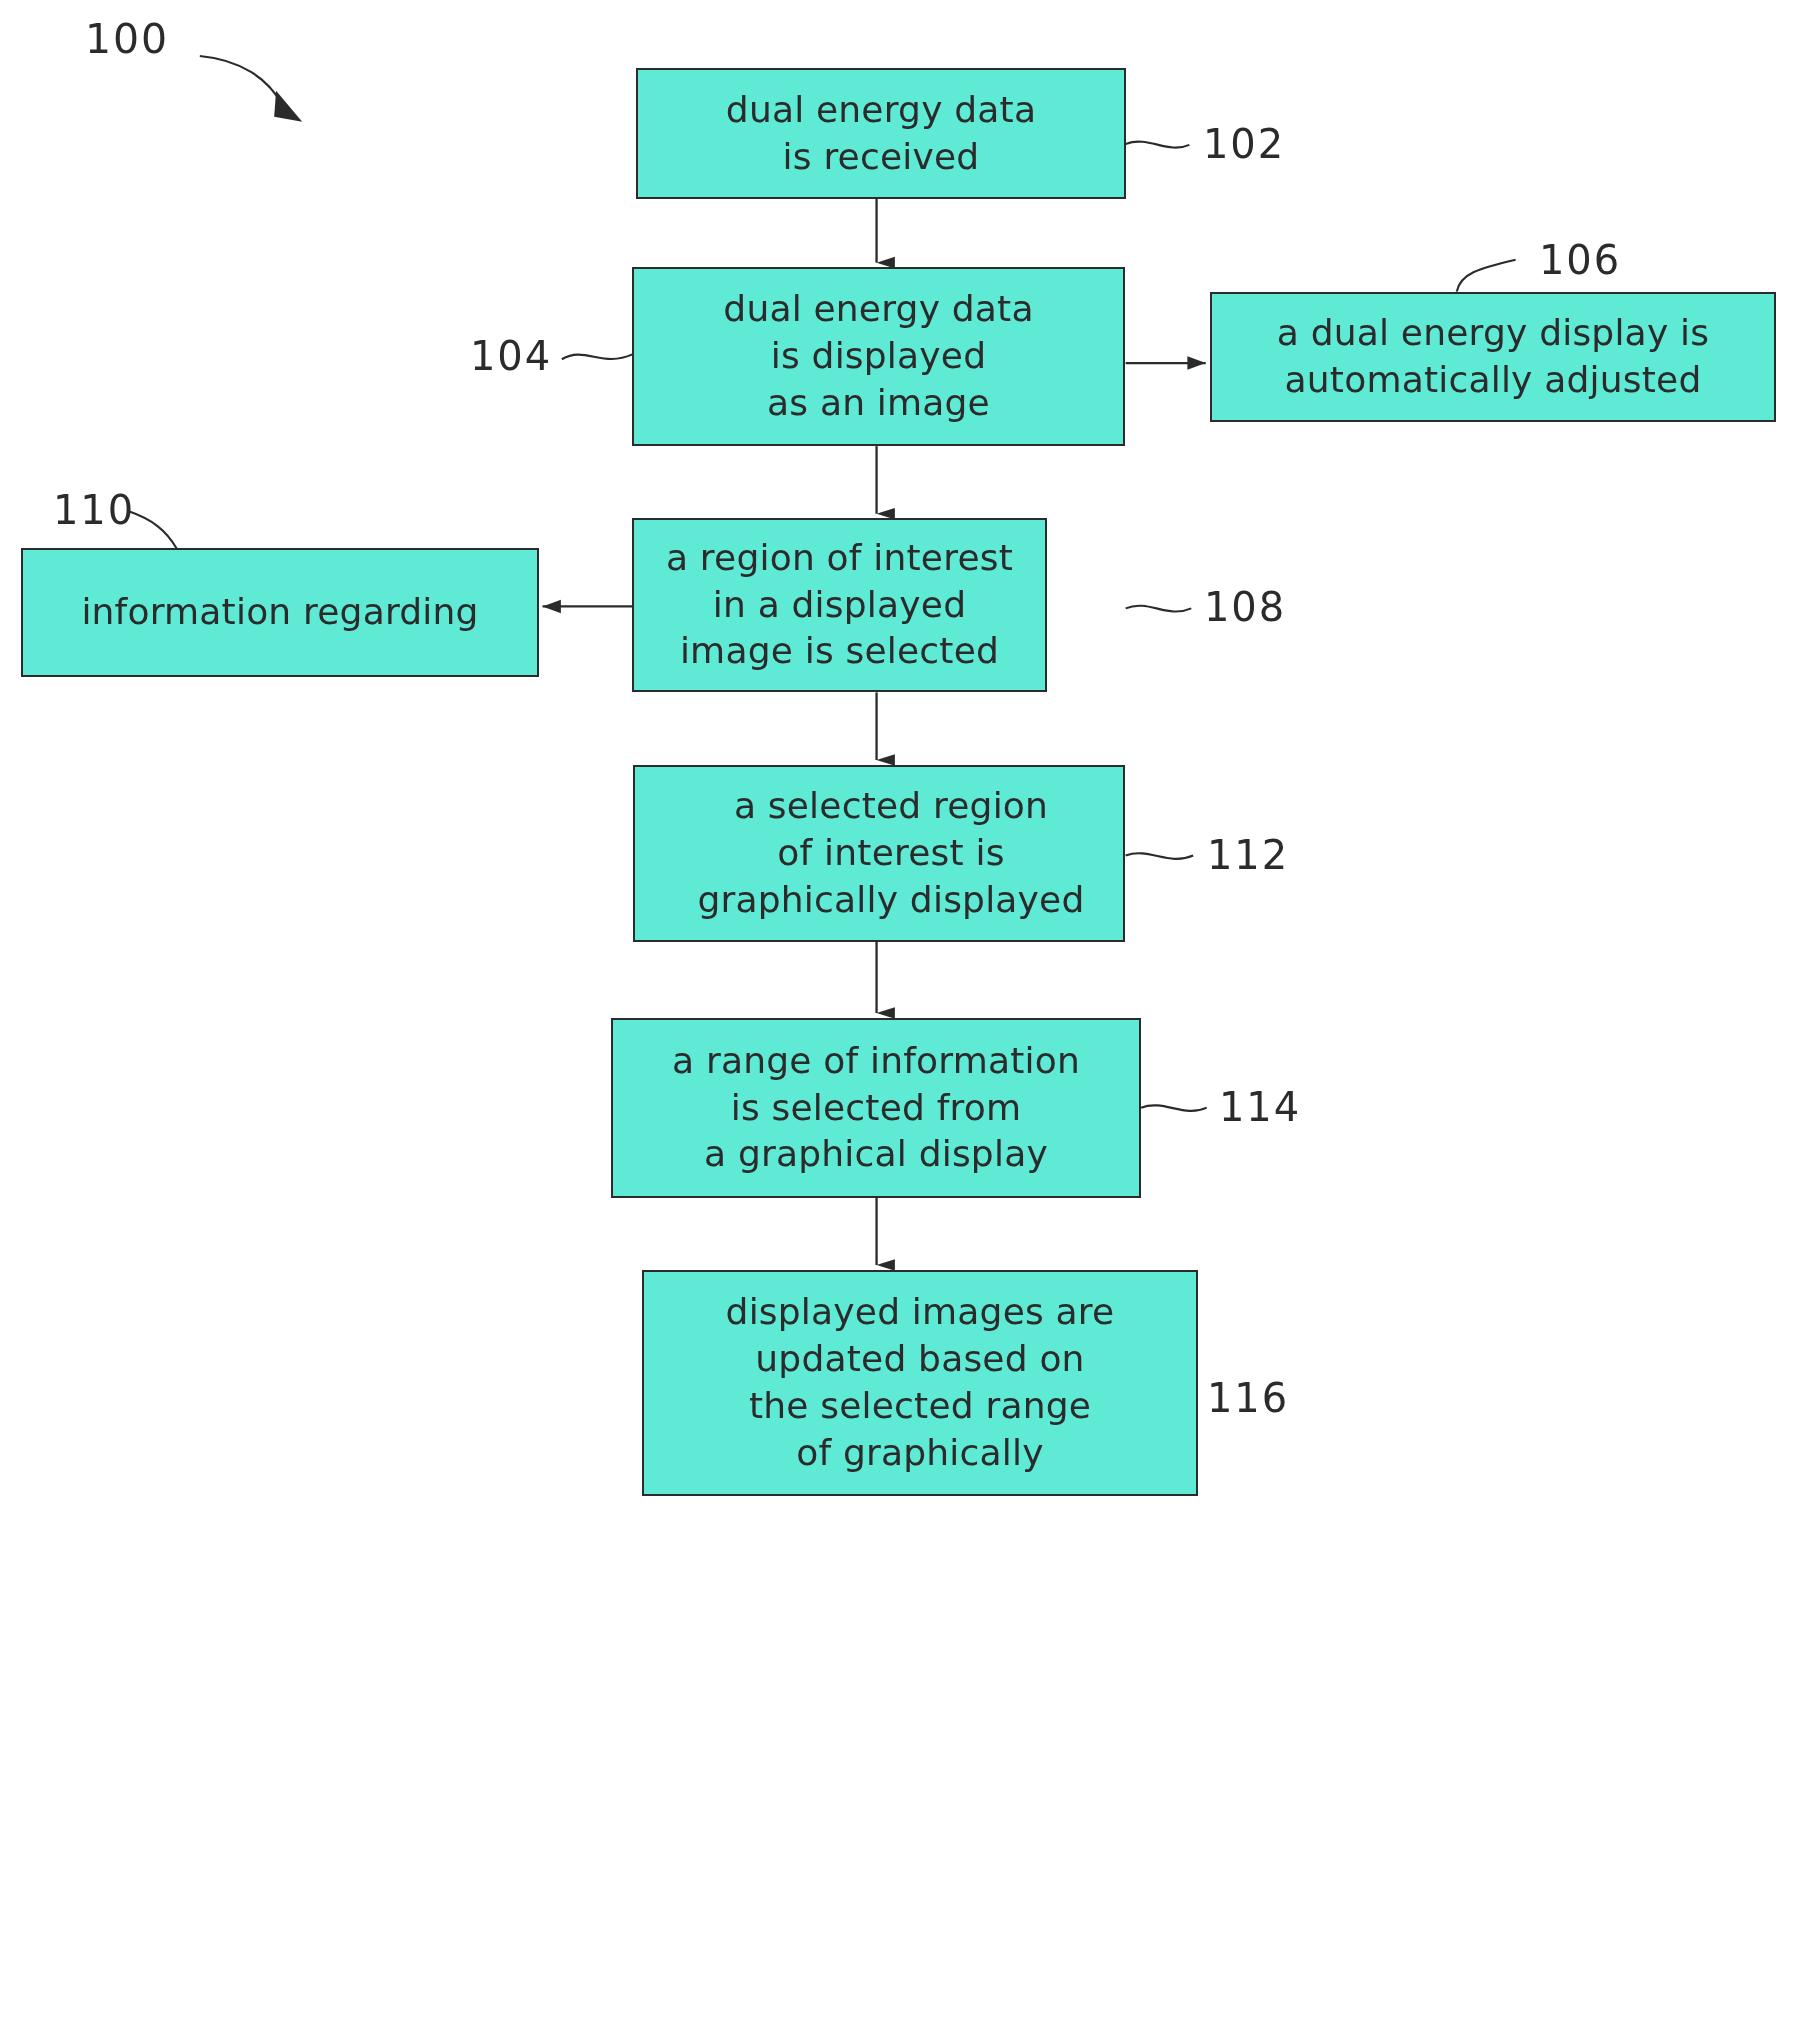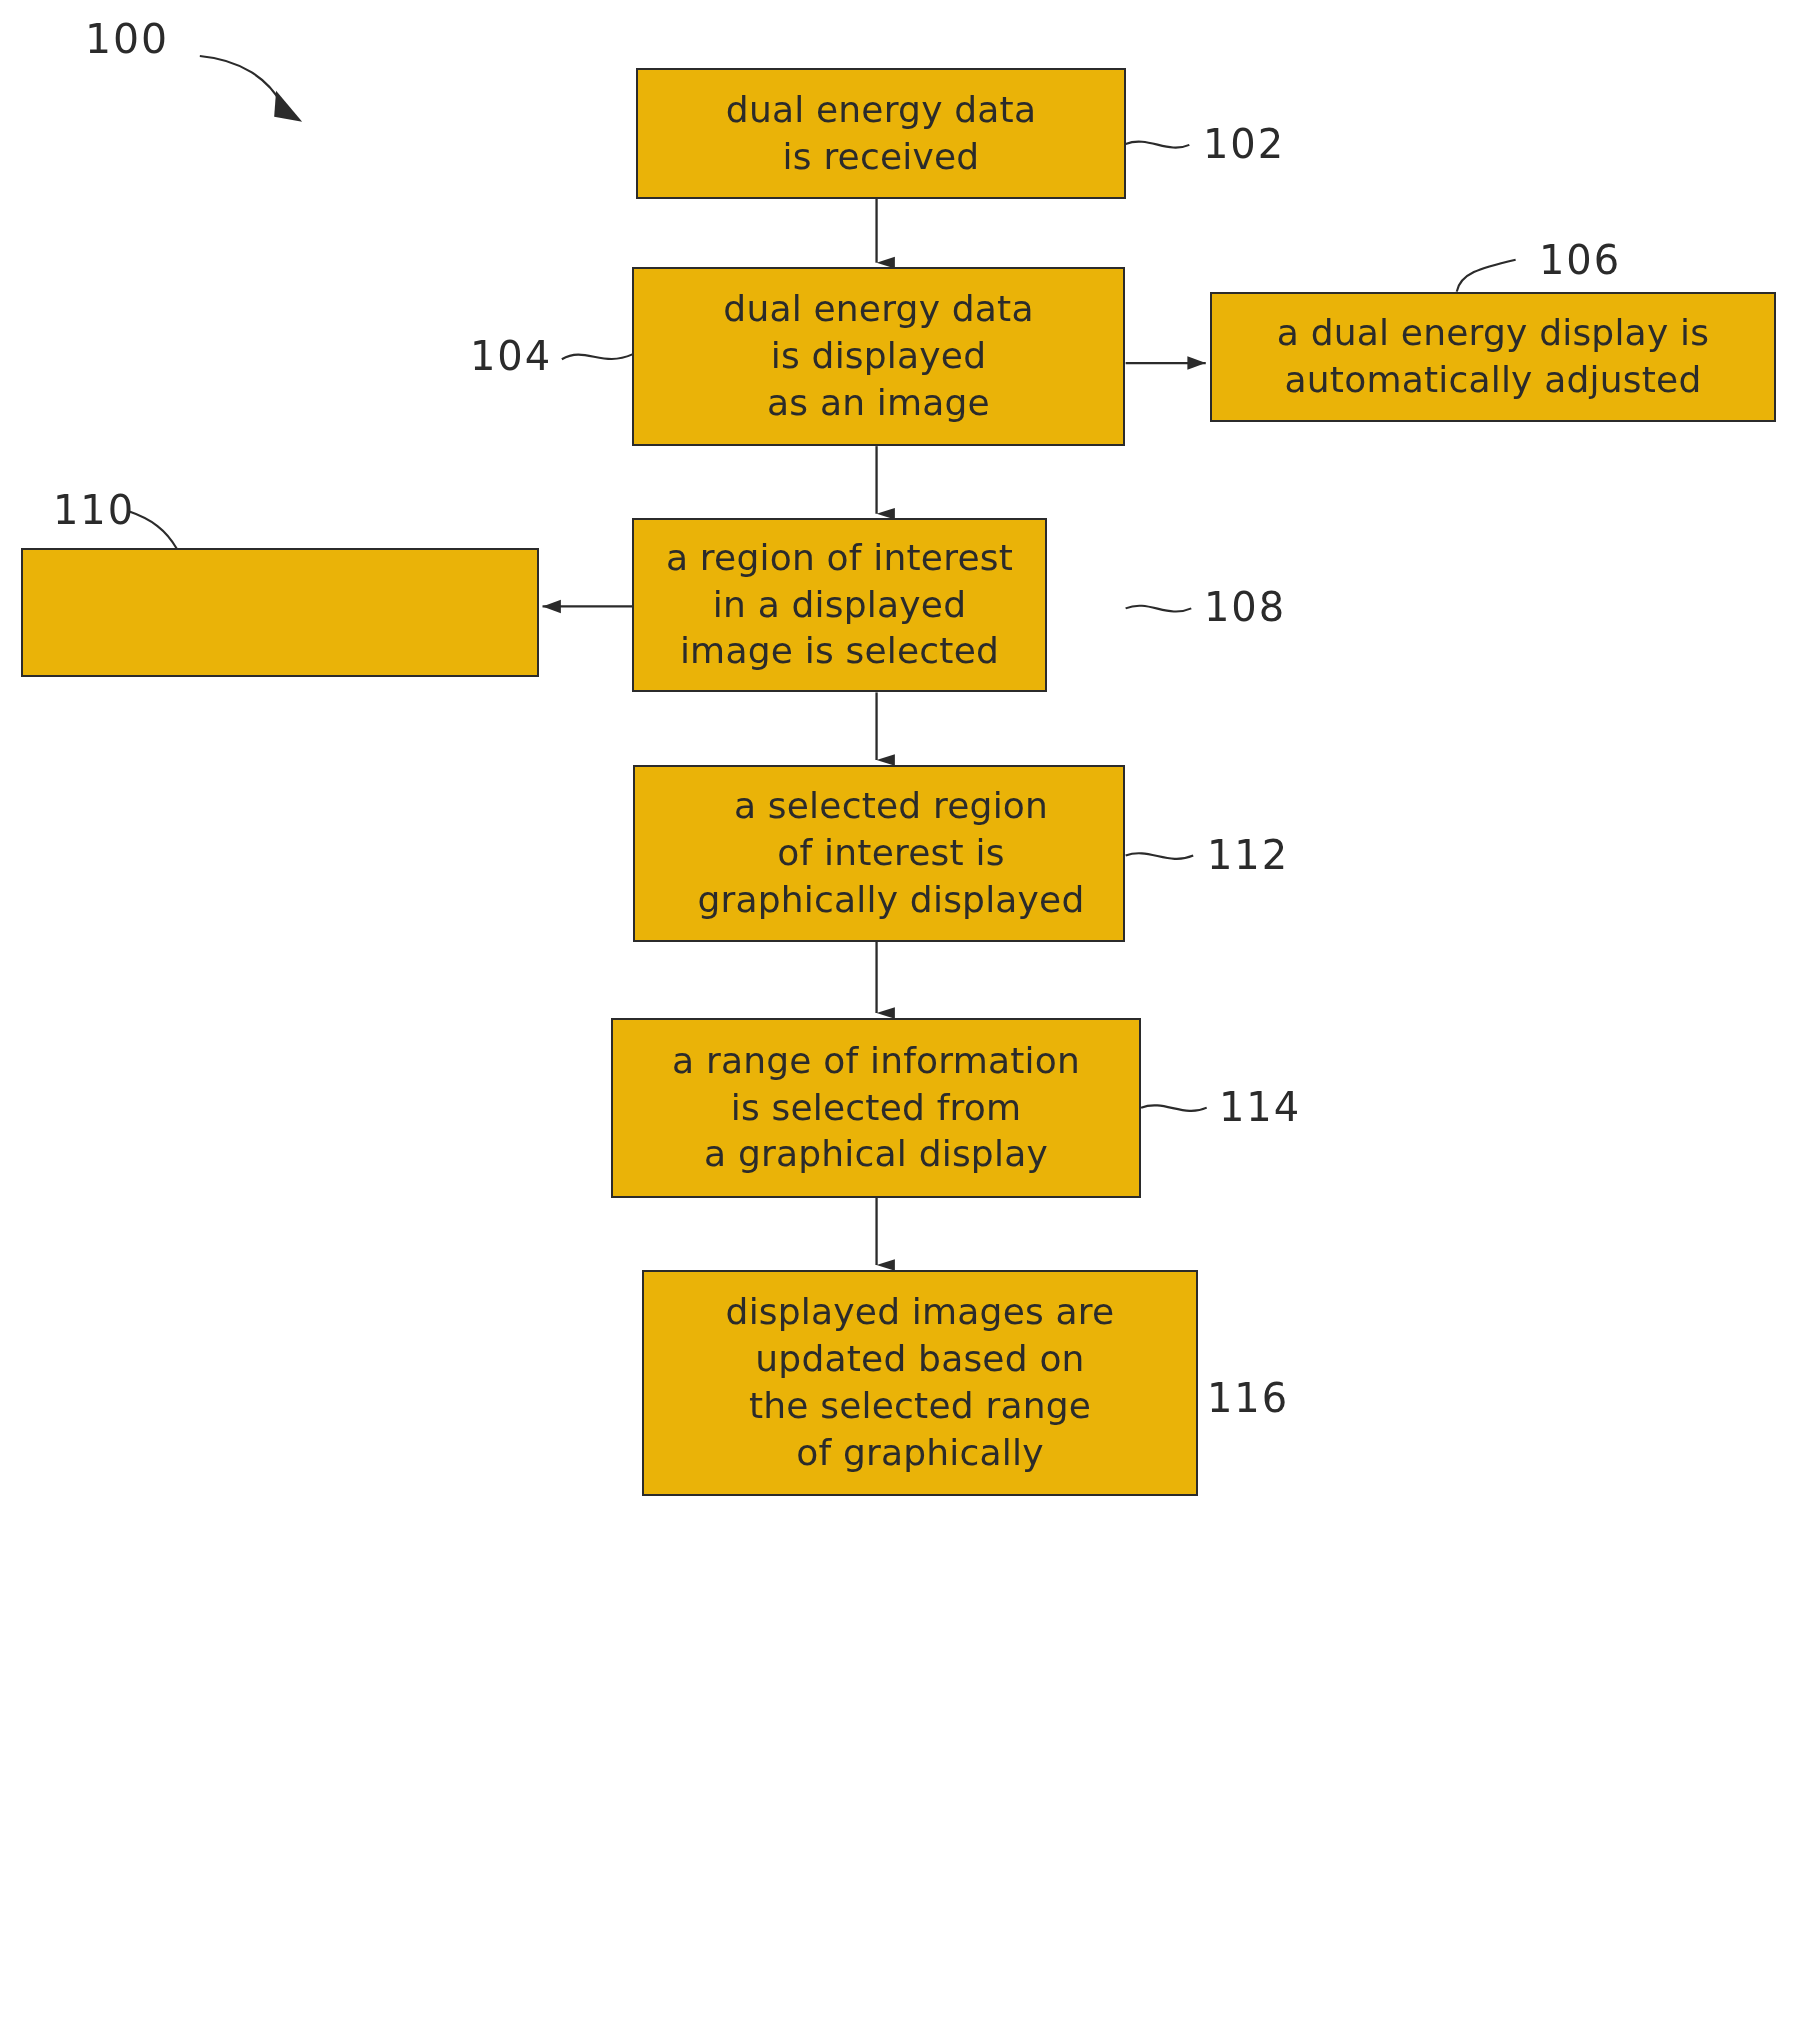--- a/index.html
+++ b/index.html
@@ -24,21 +24,21 @@
     left: 0;
     top: 0;
     width: 1812px;
     height: 2026px;
     overflow: visible;
   }
   .flow-box {
     position: absolute;
     box-sizing: border-box;
     border: 2.4px solid #2b2b2b;
-    background: #eab308;
+    background: #5eead4;
     display: flex;
     flex-direction: column;
     align-items: center;
     justify-content: center;
     text-align: center;
     font-family: "DejaVu Sans", sans-serif;
     font-size: 36px;
     line-height: 1.30;
     letter-spacing: 0.2px;
     color: #2b2b2b;
@@ -152,20 +152,21 @@
     <span class="line">automatically adjusted</span>
   </div>
 
   <div class="flow-box" style="left:632px; top:518px; width:415px; height:174px;text-align:center;">
     <span class="line">a region of interest</span>
     <span class="line">in a displayed</span>
     <span class="line">image is selected</span>
   </div>
 
   <div class="flow-box" style="left:21px; top:548px; width:518px; height:129px;">
+    <span class="line">information regarding</span>
   </div>
 
   <div class="flow-box" style="left:633px; top:765px; width:492px; height:177px;padding-left:24px;">
     <span class="line">a selected region</span>
     <span class="line">of interest is</span>
     <span class="line">graphically displayed</span>
   </div>
 
   <div class="flow-box" style="left:611px; top:1018px; width:530px; height:180px;">
     <span class="line">a range of information</span>

